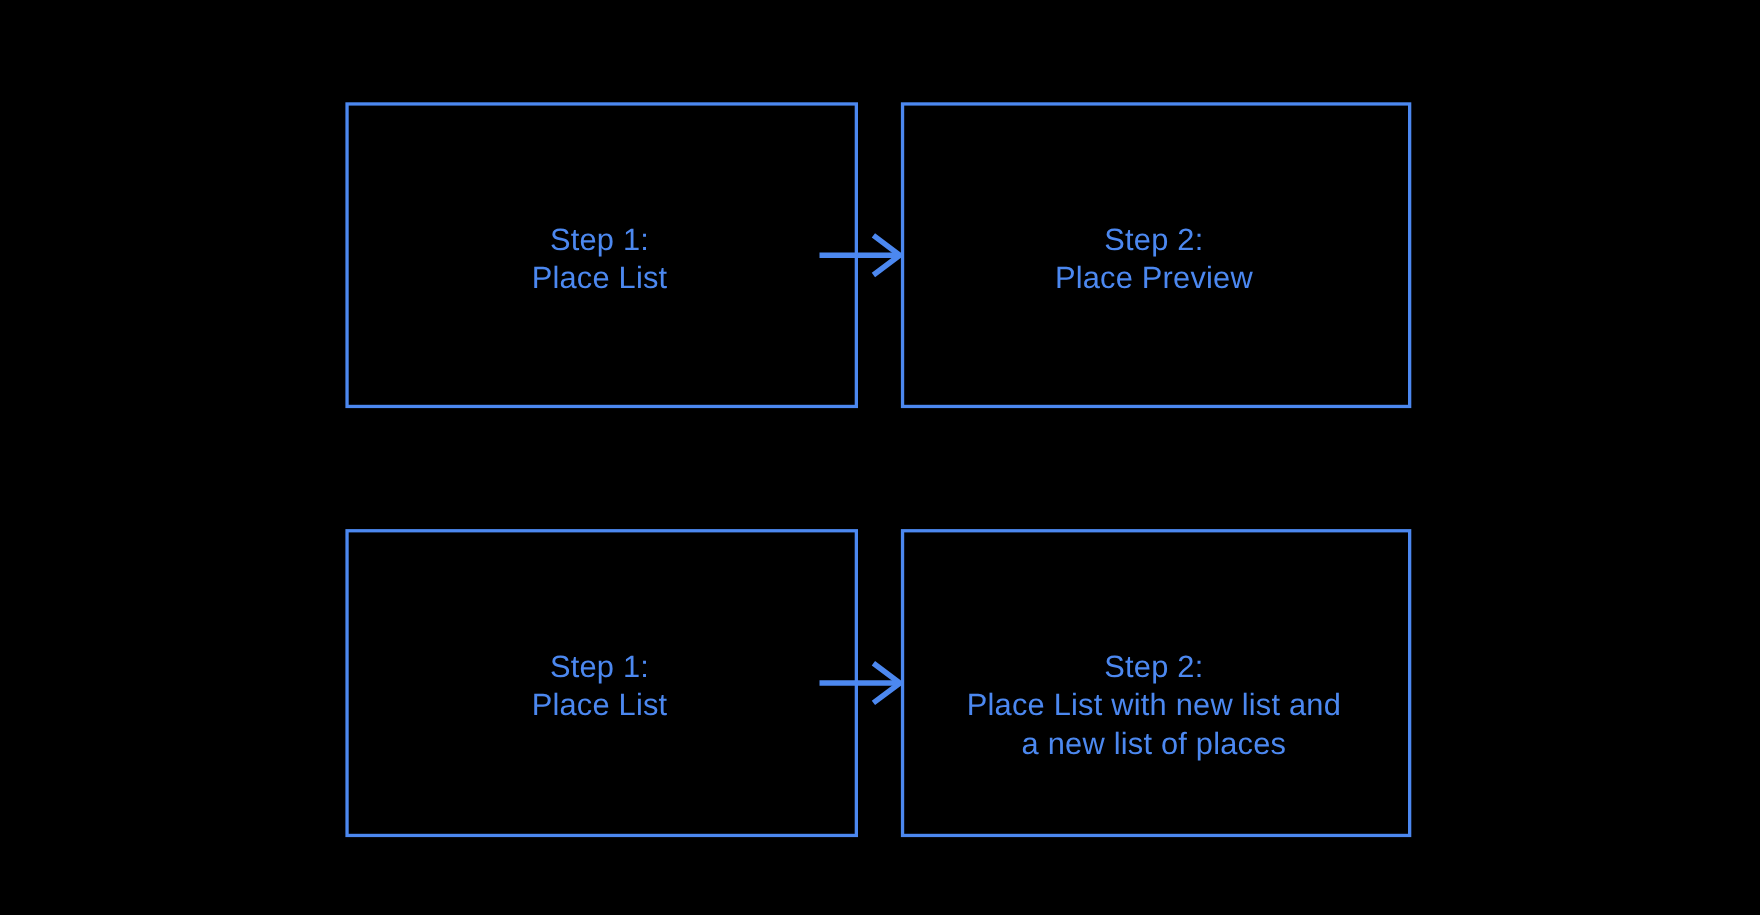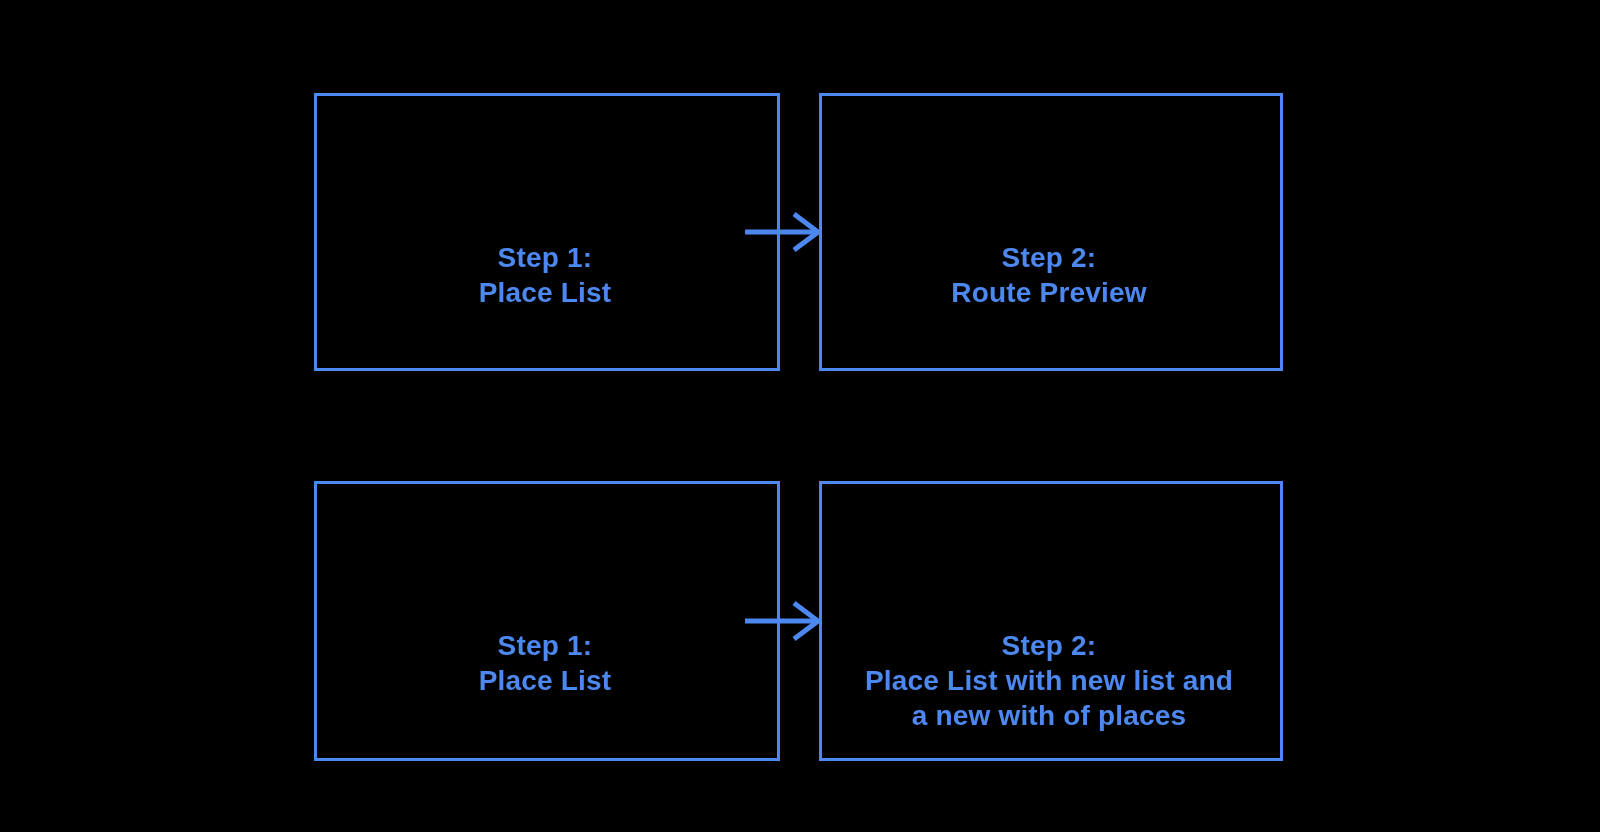--- a/index.html
+++ b/index.html
@@ -27,23 +27,22 @@
   }
   .box-label {
     position: absolute;
     top: 104px;
     left: 0;
     right: 4px;
     text-align: center;
     color: var(--accent);
     font-size: 28px;
     line-height: 35px;
-    font-weight: 700;
+    font-weight: 400;
     letter-spacing: 0.2px;
-    margin-top: 40px;
   }
   .arrow {
     position: absolute;
     color: var(--accent);
     display: block;
   }
   
   .box-top-left     { left: 314px; top: 93px;  width: 466px; height: 278px; }
   .box-top-right    { left: 819px; top: 93px;  width: 464px; height: 278px; }
   .box-bottom-left  { left: 314px; top: 481px; width: 466px; height: 280px; }
@@ -64,37 +63,37 @@
   </div>
 
   <svg class="arrow arrow-top" width="76" height="44" viewBox="0 0 76 44" fill="none" xmlns="http://www.w3.org/2000/svg">
     <path d="M1 22 H73" stroke="currentColor" stroke-width="5"></path>
     <path d="M50 4 L74 22 L50 40" stroke="currentColor" stroke-width="5" fill="none"></path>
   </svg>
 
   <div class="flow-box box-top-right">
     <div class="box-label">
       <div>Step 2:</div>
-      <div>Route Preview</div>
+      <div>Place Preview</div>
     </div>
   </div>
 
   <div class="flow-box box-bottom-left">
     <div class="box-label">
       <div>Step 1:</div>
       <div>Place List</div>
     </div>
   </div>
 
   <svg class="arrow arrow-bottom" width="76" height="44" viewBox="0 0 76 44" fill="none" xmlns="http://www.w3.org/2000/svg">
     <path d="M1 22 H73" stroke="currentColor" stroke-width="5"></path>
     <path d="M50 4 L74 22 L50 40" stroke="currentColor" stroke-width="5" fill="none"></path>
   </svg>
 
   <div class="flow-box box-bottom-right">
     <div class="box-label">
       <div>Step 2:</div>
       <div>Place List with new list and</div>
-      <div>a new with of places</div>
+      <div>a new list of places</div>
     </div>
   </div>
 
 </div>
 
 </body></html>

